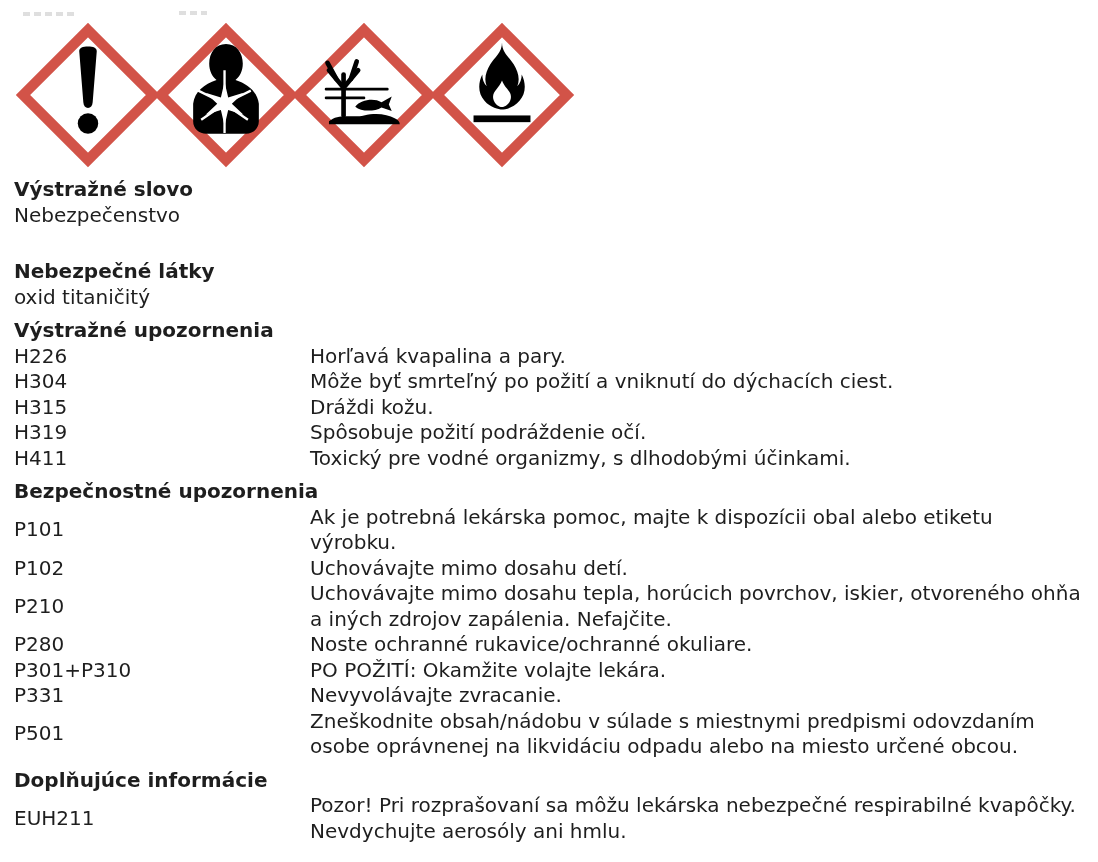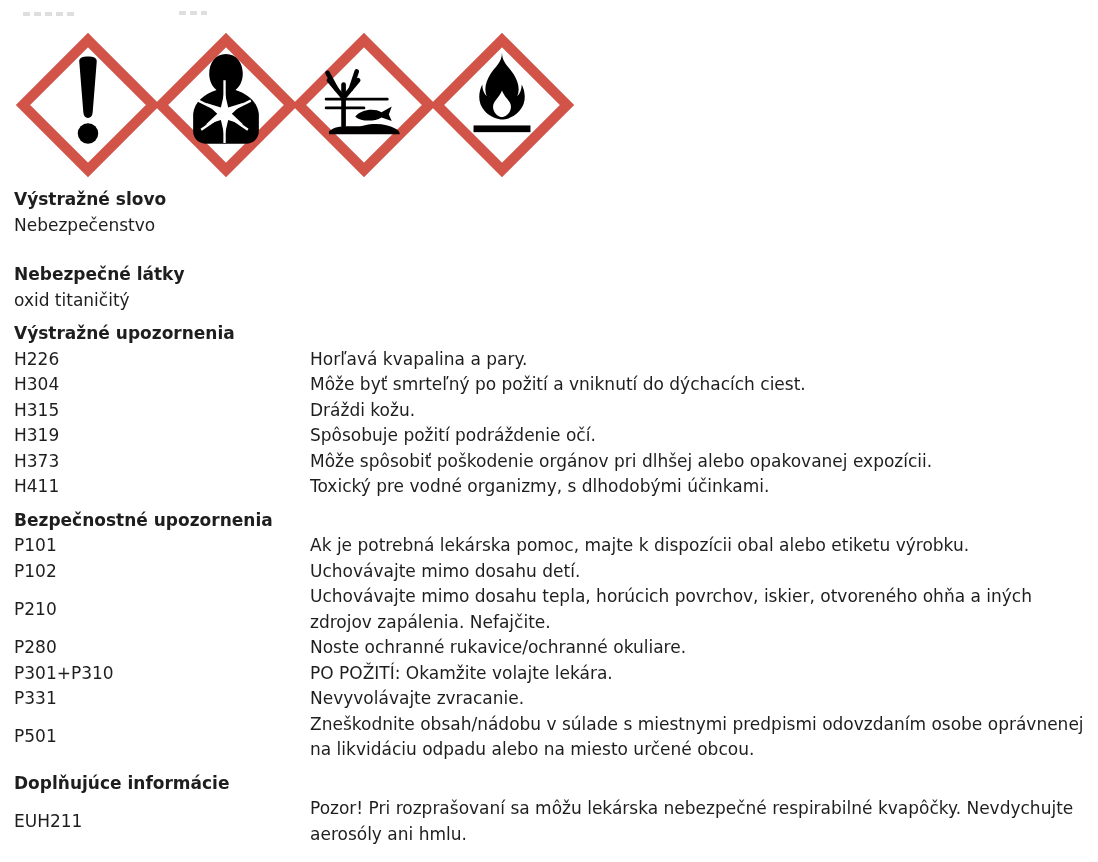--- a/index.html
+++ b/index.html
@@ -9,22 +9,22 @@
     width: 1098px;
     height: 862px;
     overflow: hidden;
     font-family: "DejaVu Sans", "Liberation Sans", sans-serif;
     color: #1e1e1e;
     -webkit-font-smoothing: antialiased;
   }
   .page {
     position: relative;
     width: 1070px;
-    padding: 12px 14px;
-    font-size: 17px;
+    padding: 2px 14px;
+    font-size: 20px;
     line-height: 25.5px;
   }
   
   .artifact {
     position: absolute;
     height: 4px;
     opacity: 0.55;
     background: repeating-linear-gradient(90deg, #c4c4c4 0 7px, transparent 7px 11px);
   }
   .artifact.a1 { left: 23px;  top: 12px; width: 52px; }
@@ -40,21 +40,21 @@
   svg.picto .glyph  { fill: #000000; }
   svg.picto .cut    { fill: #ffffff; }
   svg.picto .crack  { stroke: #ffffff; stroke-width: 1.6; fill: none; }
   svg.picto .stroke { stroke: #000000; fill: none; stroke-linecap: round; }
 
   .heading {
     font-weight: 700;
     margin-top: 8px;
   }
   .heading.after-pictos { margin-top: 9px; }
-  .heading.gap-before   { margin-top: 24px; }
+  .heading.gap-before   { margin-top: 31px; }
   .line { }
   .row  { display: flex; align-items: center; }
   .row .code { width: 296px; flex: 0 0 296px; }
   .row .desc { width: 778px; max-width: 778px; }
 </style>
 </head>
 <body>
 
 <div class="page">
 
@@ -116,24 +116,20 @@
   </div>
   <div class="row">
     <div class="code">H315</div>
     <div class="desc">Dráždi kožu.</div>
   </div>
   <div class="row">
     <div class="code">H319</div>
     <div class="desc">Spôsobuje požití podráždenie očí.</div>
   </div>
   <div class="row">
-    <div class="code">H373</div>
-    <div class="desc">Môže spôsobiť poškodenie orgánov pri dlhšej alebo opakovanej expozícii.</div>
-  </div>
-  <div class="row">
     <div class="code">H411</div>
     <div class="desc">Toxický pre vodné organizmy, s dlhodobými účinkami.</div>
   </div>
 
   <div class="heading">Bezpečnostné upozornenia</div>
   <div class="row">
     <div class="code">P101</div>
     <div class="desc">Ak je potrebná lekárska pomoc, majte k dispozícii obal alebo etiketu výrobku.</div>
   </div>
   <div class="row">

